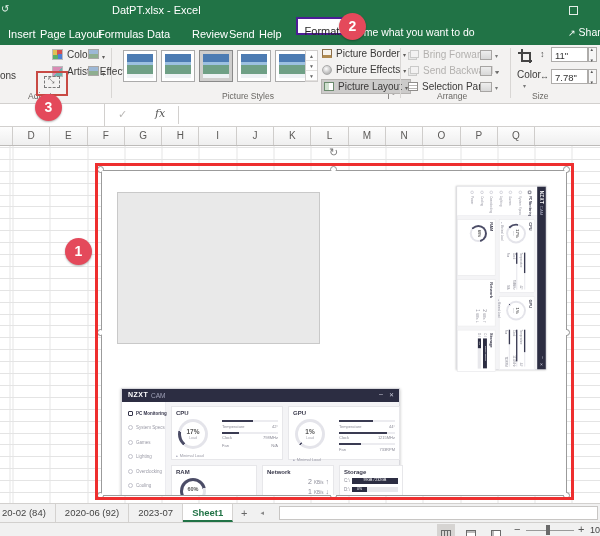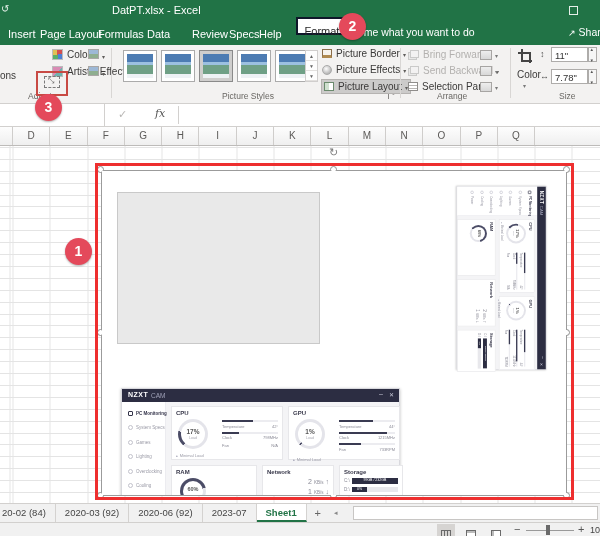--- a/index.html
+++ b/index.html
@@ -12,21 +12,21 @@
   .doc-title { position:absolute; left:112px; top:4px; font-size:11px; color:#fff; }
   .context-group { position:absolute; left:286px; top:0; width:62px; height:22px; background:#2e8a5f; text-align:center; }
   .context-group span { font-size:10px; color:#f2f8f4; line-height:22px; }
   .win-icon { position:absolute; right:22px; top:6px; width:9px; height:9px; border:1px solid #e6efe9; }
 
   
   .tabrow { position:absolute; left:0; top:22px; width:600px; height:23px; background:#217346; }
   .rtab { position:absolute; top:3px; height:20px; font-size:11px; color:#fff; line-height:18px; }
   .tab-insert{left:8px;text-align:right;} .tab-pagelayout{left:40px;} .tab-formulas{left:98px;} .tab-data{left:147px;}
   .tab-review{left:192px;} .tab-view{left:229px;} .tab-help{left:259px;}
-  .format-tab { position:absolute; left:296px; top:-5px; width:52px; height:18px; background:#fff; border:2px solid #0f172a; color:#262626; font-size:11px; text-align:center; line-height:24px; }
+  .format-tab { position:absolute; left:296px; top:-5px; width:52px; height:18px; background:#fff; border:2px solid #4c1d95; color:#262626; font-size:11px; text-align:center; line-height:24px; }
   .tellme { position:absolute; left:345px; top:4px; font-size:10.5px; color:#fff; }
   .share { position:absolute; left:568px; top:4px; font-size:10.5px; color:#fff; white-space:nowrap; }
   .share .sicon { margin-right:3px; font-size:9px; }
 
   
   .ribbon { position:absolute; left:0; top:45px; width:600px; height:59px; background:#f3f2f1; border-bottom:1px solid #d2d0ce; }
   .vsep { position:absolute; top:3px; height:50px; width:1px; background:#d8d6d4; }
   .grouplabel { position:absolute; top:46px; font-size:8.5px; color:#696763; }
   .rbtn { position:absolute; font-size:10px; color:#3b3a39; white-space:nowrap; }
   .rbtn .caret::after { content:"▾"; font-size:6px; color:#605e5c; margin-left:3px; }
@@ -179,21 +179,21 @@
     <span class="doc-title">DatPT.xlsx  -  Excel</span>
     <span class="win-icon"></span>
   </div>
 
   <div class="tabrow">
     <span class="rtab tab-insert">Insert</span>
     <span class="rtab tab-pagelayout">Page Layout</span>
     <span class="rtab tab-formulas">Formulas</span>
     <span class="rtab tab-data">Data</span>
     <span class="rtab tab-review">Review</span>
-    <span class="rtab tab-view">Specs</span>
+    <span class="rtab tab-view">Send</span>
     <span class="rtab tab-help">Help</span>
     <div class="format-tab">Format</div>
     <span class="tellme">Tell me what you want to do</span>
     <span class="share"><span class="sicon">↗</span><span>Share</span></span>
   </div>
 
   <div class="ribbon">
 
     <span class="cuttext">ons</span>
     <span class="rbtn" style="left:52px;top:4px;"><span class="color-icon"></span><span>Color</span><span class="caret"></span></span>
@@ -249,21 +249,21 @@
         <span class="crop-icon"></span>
       </span>
     <span class="rbtn" style="left:517px;top:24px;">Color</span>
     <span class="mini-caret" style="left:523px;top:37px;">▾</span>
     <span class="rbtn" style="left:540px;top:4px;font-size:9px;color:#555;">↕</span>
     <input class="size-input" style="left: 551px; top: 2px;" readonly="" value="11&quot;">
     <span class="spin" style="left:588px;top:2px;"></span>
     <span class="rbtn" style="left:540px;top:26px;font-size:9px;color:#555;">↔</span>
     <input class="size-input" style="left: 551px; top: 24px;" readonly="" value="7.78&quot;">
     <span class="spin" style="left:588px;top:24px;"></span>
-    <span class="grouplabel" style="left:559px;">Size</span>
+    <span class="grouplabel" style="left:532px;">Size</span>
   </div>
 
   <div class="fbar">
     <div class="namebox"></div>
     <span class="check">✓</span>
     <span class="fx">fx</span>
     <div class="fdiv"></div>
   </div>
 
   <div class="colheads">
@@ -621,21 +621,20 @@
 
     </div>
   </div>
 
   <div class="stepcircle" style="left:65px;top:238px;">1</div>
   <div class="stepcircle" style="left:339px;top:13px;">2</div>
   <div class="stepcircle" style="left:35px;top:94px;">3</div>
 
   <div class="tabbar">
     <div class="stab first">20-02 (84)</div>
-    <div class="stab">2020-03 (92)</div>
     <div class="stab">2020-06 (92)</div>
     <div class="stab">2023-07</div>
     <div class="stab active">Sheet1</div>
     <div class="addsheet">+</div>
     <div class="tabnav">◂</div>
     <div class="hscroll">
         <div class="hthumb"></div>
       </div>
   </div>
 

